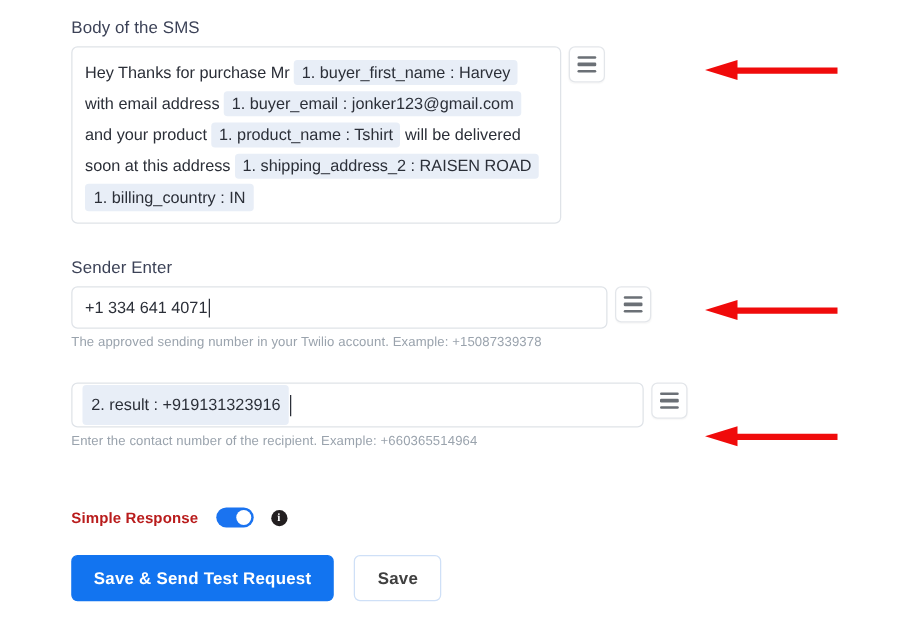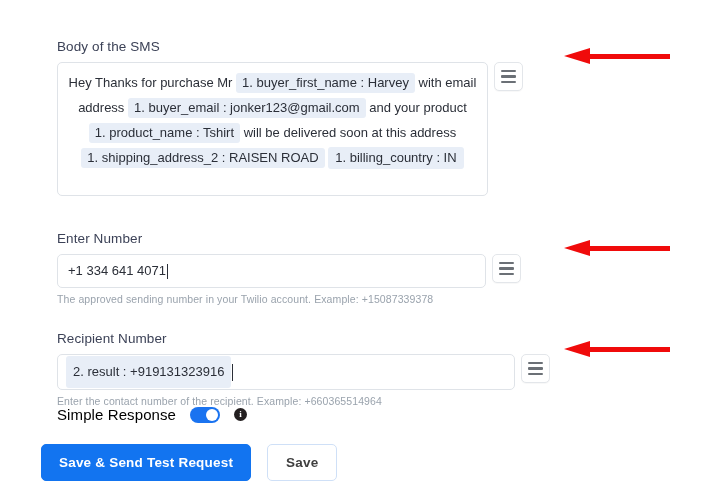--- a/index.html
+++ b/index.html
@@ -10,21 +10,21 @@
     font-family: "Liberation Sans", sans-serif;
     overflow: hidden;
   }
   .page {
     position: relative;
     width: 726px; height: 500px;
     background: #ffffff;
   }
 
   
-  .field-block { position: absolute; margin-top: 25px; }
+  .field-block { position: absolute; }
 
   .field-label {
     font-size: 13.5px;
     color: #3c4257;
     letter-spacing: .1px;
     margin-bottom: 7px;
     line-height: 16px;
   }
 
   .help-text {
@@ -40,21 +40,21 @@
   
   .rich-box {
     background: #ffffff;
     border: 1px solid #dfe3e8;
     border-radius: 5px;
     padding: 7px 10px 8px 10px;
     font-size: 13px;
     color: #2b2f38;
     line-height: 25px;
   }
-  .rich-box.body { width: 431px; min-height: 134px; text-align: center; }
+  .rich-box.body { width: 392px; min-height: 134px; }
   .rich-box.single { width: 429px; height: 34px; padding: 0 10px; display:flex; align-items:center; line-height:32px; }
   .rich-box.single-tok { width: 458px; height: 36px; padding: 0 8px; display:flex; align-items:center; }
 
   
   .tok {
     background: #e8eef7;
     border-radius: 3px;
     padding: 2px 6px 3px 6px;
     color: #2b2f38;
     font-size: 13px;
@@ -108,23 +108,24 @@
     left: 0; top: 0;
     width: 0; height: 0;
     border-top: 8.5px solid transparent;
     border-bottom: 8.5px solid transparent;
     border-right: 26px solid #f00b0b;
   }
 
   
   .toggle-row { position: absolute; display: flex; align-items: center; }
   .toggle-label {
-    font-size: 15px;
-    color: #000000;
+    font-size: 12px;
+    color: #b91c1c;
     letter-spacing: .1px;
+    font-weight: bold;
   }
   .switch {
     width: 30px; height: 16px;
     border-radius: 9px;
     background: #1a73f0;
     margin-left: 14px;
     position: relative;
     flex: none;
   }
   .switch .knob {
@@ -202,42 +203,41 @@
       </div>
     </div>
   </div>
 
   <div class="arrow" style="left:564px; top:48px; width:106px; height:17px;">
     <div class="shaft"></div>
     <div class="head"></div>
   </div>
 
   <div class="field-block" style="left:57px; top:206px;">
-    <div class="field-label">Enter Number</div>
+    <div class="field-label">Sender Enter</div>
     <div class="input-row">
       <div class="rich-box single">
         <span class="plain">+1 334 641 4071</span>
           <span class="caret"></span>
       </div>
       <div class="handle-btn">
         <span></span>
         <span></span>
         <span></span>
       </div>
     </div>
     <div class="help-text">The approved sending number in your Twilio account. Example: +15087339378</div>
   </div>
 
   <div class="arrow" style="left:564px; top:240px; width:106px; height:17px;">
     <div class="shaft"></div>
     <div class="head"></div>
   </div>
 
   <div class="field-block" style="left:57px; top:306px;">
-    <div class="field-label">Recipient Number</div>
     <div class="input-row">
       <div class="rich-box single-tok">
         <span class="tok tight">2. result : +919131323916</span>
           <span class="caret tall"></span>
       </div>
       <div class="handle-btn">
         <span></span>
         <span></span>
         <span></span>
       </div>
@@ -251,18 +251,18 @@
   </div>
 
   <div class="toggle-row" style="left:57px; top:406px;">
     <span class="toggle-label">Simple Response</span>
     <div class="switch">
       <div class="knob"></div>
     </div>
     <div class="info-icon">i</div>
   </div>
 
-  <div class="btn-row" style="left:41px; top:444px;">
+  <div class="btn-row" style="left:57px; top:444px;">
     <button class="btn btn-primary">Save &amp; Send Test Request</button>
     <button class="btn btn-secondary">Save</button>
   </div>
 
 </div>
 
 </body></html>

